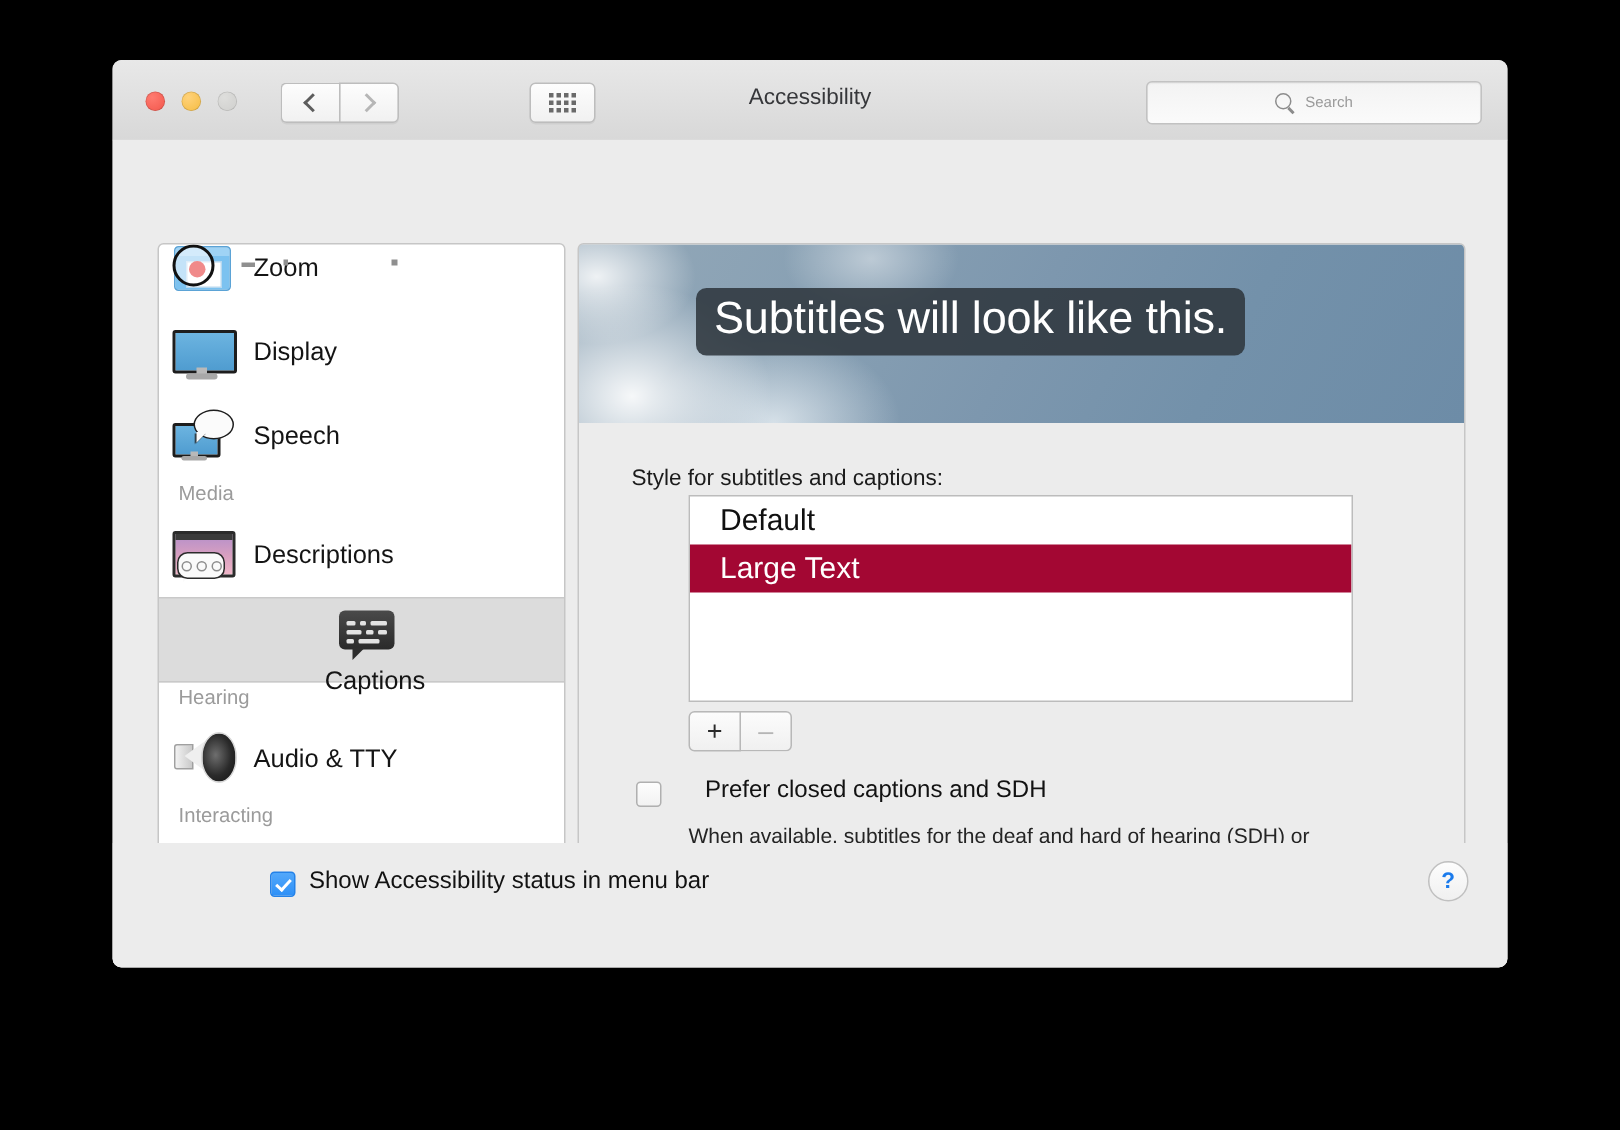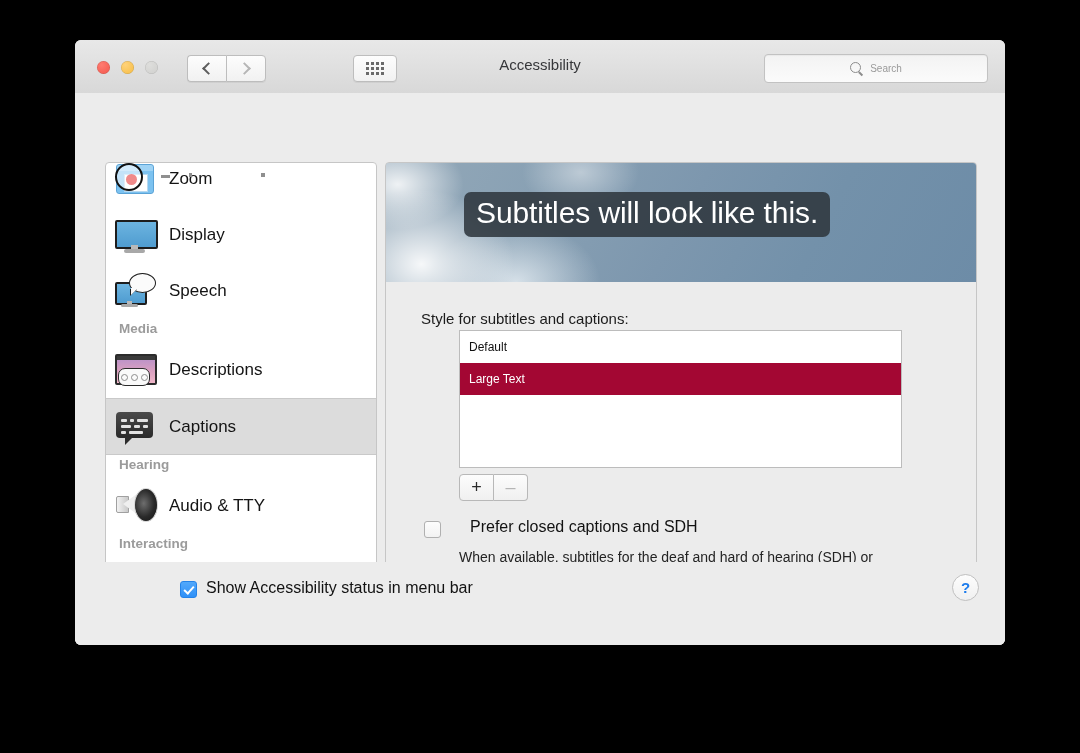--- a/index.html
+++ b/index.html
@@ -102,26 +102,25 @@
     border-radius: 4px;
     overflow: hidden;
   }
   #sidebar-scroll { position: absolute; left: 0; top: -12px; width: 100%; }
 
   .sb-item {
     display: flex; align-items: center;
     height: 55px; padding-left: 6px;
     border-bottom: 1px solid transparent;
   }
-  .sb-item.selected { background: #dcdcdc; border-top: 1px solid #c9c9c9; border-bottom: 1px solid #c9c9c9; }
+  .sb-item.selected { background: #dcdcdc; border-top: 1px solid #c9c9c9; border-bottom: 1px solid #c9c9c9; flex-direction: column; }
   .sb-label { font-size: 17px; color: #141414; margin-left: 12px; }
   .sb-group {
     font-size: 13.5px; color: #9b9b9b;
     padding: 2px 0 6px 13px;
-    font-weight: bold;
   }
   .sb-icon { width: 45px; height: 45px; position: relative; flex: 0 0 45px; }
 
   
   .ic-zoom .win {
     position: absolute; left: 4px; top: 8px; width: 36px; height: 28px;
     background: linear-gradient(to bottom, #9fd3f5 0 6px, #7cc2f0 6px 100%);
     border: 1px solid #5ba3d6; border-radius: 3px;
   }
   .ic-zoom .inner {
@@ -265,21 +264,21 @@
 
   #style-label { position: absolute; left: 35px; top: 28px; font-size: 15px; color: #1b1b1b; }
 
   #stylelist {
     position: absolute; left: 73px; top: 48px;
     width: 441px; height: 136px;
     background: #fff;
     border: 1px solid #bcbcbc;
     overflow: hidden;
   }
-  .style-row { height: 32px; display: flex; align-items: center; padding-left: 9px; font-size: 12px; color: #101010; }
+  .style-row { height: 32px; display: flex; align-items: center; padding-left: 20px; font-size: 20px; color: #101010; }
   .style-row.selected { color: #fff; }
 
   #listbtns { position: absolute; left: 73px; top: 192px; display: flex; }
   .lbtn {
     width: 33px; height: 25px;
     background: linear-gradient(to bottom, #fcfcfc, #f0f0f0);
     border: 1px solid #b8b8b8;
     display: flex; align-items: center; justify-content: center;
     font-size: 18px; color: #2a2a2a;
   }

